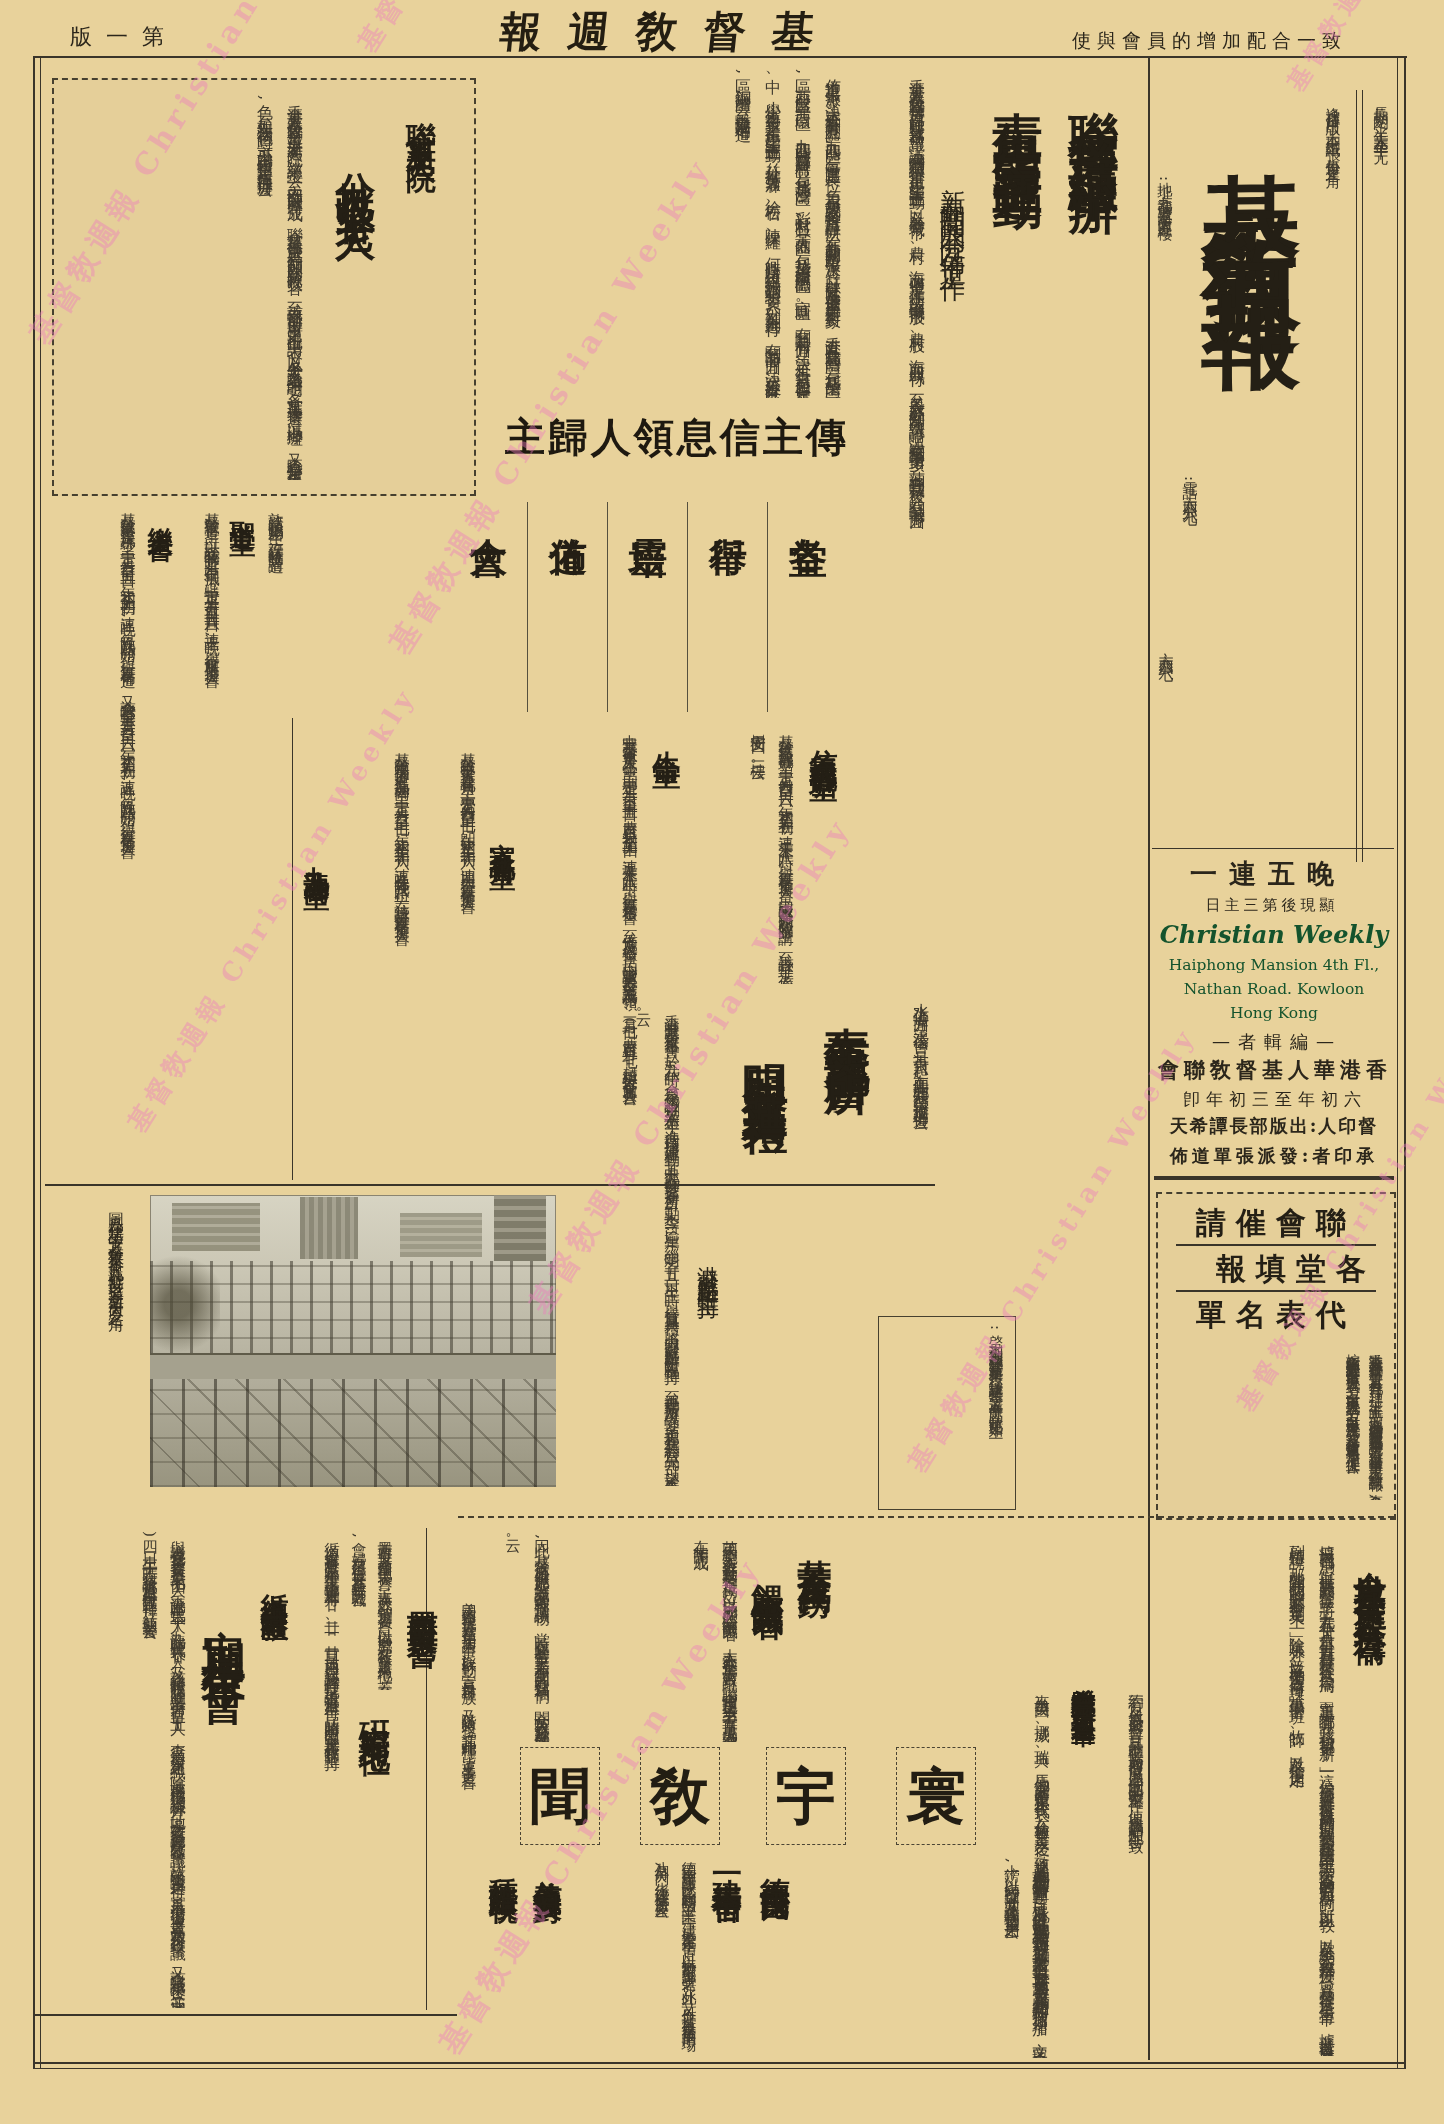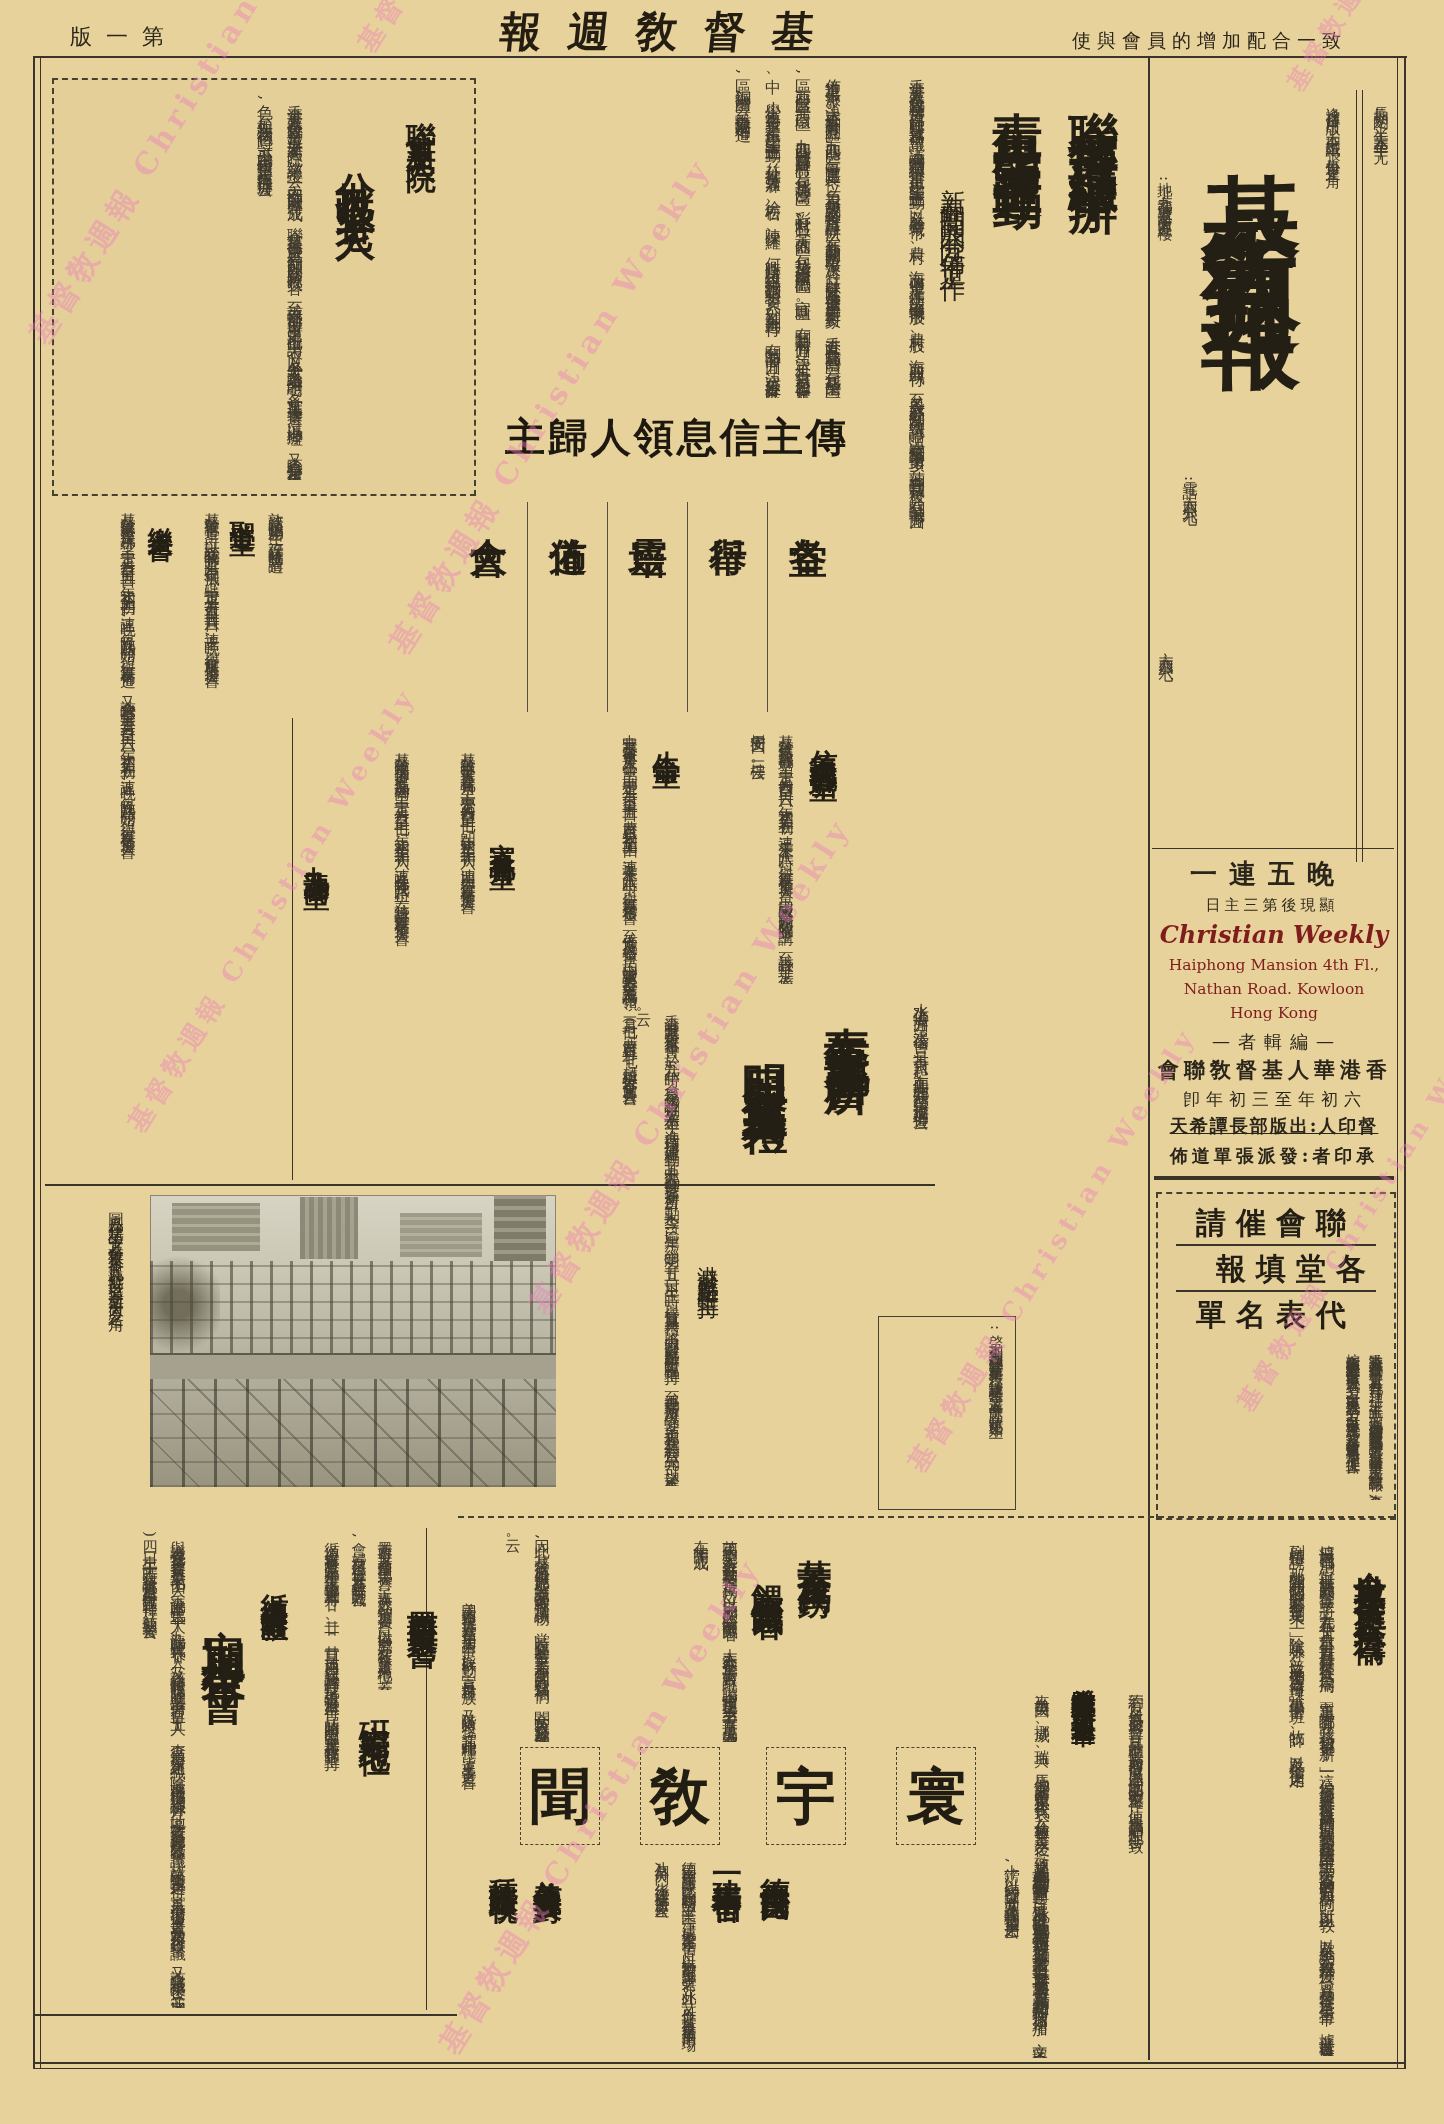--- a/index.html
+++ b/index.html
@@ -8,21 +8,21 @@
        background-image:radial-gradient(ellipse at 50% 30%, #eeda a8 0%, rgba(0,0,0,0) 60%),
                         radial-gradient(ellipse at 50% 40%, #eed9a6 0%, rgba(232,206,148,0.0) 55%),
                         linear-gradient(180deg,#e6d096 0%,#e9d4a0 40%,#e5cf96 100%);
        font-family:"DejaVu Serif","Liberation Serif",serif;color:#3f3a2e;}
   .abs{position:absolute;}
   .v{writing-mode:vertical-rl;text-orientation:mixed;overflow:hidden;
      letter-spacing:3px;line-height:30px;font-size:16px;text-align:justify;}
   .vb{writing-mode:vertical-rl;text-orientation:mixed;overflow:hidden;font-weight:bold;color:#241f15;}
   .hline{background:#3a352a;}
   .rtl-line{white-space:nowrap;overflow:hidden;color:#2b261b;}
-  .ink{color:#7f1d1d;}
+  .ink{color:#14532d;}
   .wm{position:absolute;color:rgba(236,125,188,0.42);font-weight:bold;letter-spacing:6px;
       font-size:30px;white-space:nowrap;pointer-events:none;z-index:50;}
   .boxdash{border:2.5px dashed #46402f;background:rgba(0,0,0,0.01);}
   .charbox{border:1.5px dashed #4a4433;text-align:center;color:#221d13;font-weight:bold;}
   .pairrow{display:flex;flex-direction:row-reverse;justify-content:space-between;}
   .pair{writing-mode:vertical-rl;font-weight:bold;font-size:38px;color:#241f15;
         padding:6px 14px;border-left:1px solid #55503e;}
   .pair:last-child{border-left:none;}
   .crow{font-weight:bold;color:#241f15;text-align:center;letter-spacing:10px;font-size:30px;
         line-height:42px;}
@@ -57,21 +57,21 @@
 <div class="abs hline" style="left:1152px;top:848px;width:242px;height:1px;"></div>
 <div class="abs rtl-line" style="left:1188px;top:856px;width:160px;font-size:27px;font-weight:bold;letter-spacing:12px;text-align:center;">一連五晚</div>
 <div class="abs rtl-line" style="left:1192px;top:896px;width:160px;font-size:15px;letter-spacing:4px;text-align:center;">日主三第後現顯</div>
 <div class="abs ink" style="left:1158px;top:920px;width:232px;font-size:24px;font-weight:bold;font-style:italic;text-align:center;">Christian Weekly</div>
 <div class="abs ink" style="left:1158px;top:956px;width:232px;font-size:15.5px;text-align:center;">Haiphong Mansion 4th Fl.,</div>
 <div class="abs ink" style="left:1158px;top:980px;width:232px;font-size:15.5px;text-align:center;">Nathan Road. Kowloon</div>
 <div class="abs ink" style="left:1158px;top:1004px;width:232px;font-size:15.5px;text-align:center;">Hong Kong</div>
 <div class="abs rtl-line" style="left:1182px;top:1030px;width:190px;font-size:18px;letter-spacing:8px;text-align:center;">—者輯編—</div>
 <div class="abs rtl-line" style="left:1156px;top:1056px;width:238px;font-size:21px;font-weight:bold;letter-spacing:5px;text-align:center;">會聯敎督基人華港香</div>
 <div class="abs rtl-line" style="left:1168px;top:1088px;width:214px;font-size:17px;letter-spacing:6px;text-align:center;">卽年初三至年初六</div>
-<div class="abs rtl-line" style="left:1154px;top:1114px;width:240px;font-size:18px;font-weight:bold;letter-spacing:2px;text-align:center;text-decoration:underline;">天希譚長部版出:人印督</div>
+<div class="abs rtl-line" style="left:1154px;top:1114px;width:240px;font-size:18px;font-weight:bold;letter-spacing:2px;text-align:center;">天希譚長部版出:人印督</div>
 <div class="abs rtl-line" style="left:1154px;top:1144px;width:240px;font-size:18px;font-weight:bold;letter-spacing:4px;text-align:center;">佈道單張派發:者印承</div>
 <div class="abs hline" style="left:1154px;top:1176px;width:240px;height:3.5px;"></div>
 
 <div class="abs boxdash" style="left:1156px;top:1192px;width:236px;height:324px;">
   <div class="crow u" style="margin:8px 18px 0 18px;">請催會聯</div>
   <div class="crow u" style="margin:2px 18px 0 18px;text-align:right;">報填堂各</div>
   <div class="crow" style="margin:2px 18px 0 18px;">單名表代</div>
   <div class="v" style="margin:6px auto 0 auto;width:222px;height:158px;font-size:14.5px;line-height:23px;letter-spacing:1.5px;">香港華人基督敎聯會,定于三月廿九日(禮拜一)下午五時半,假九龍浸信會召開會員堂代表春季議事大會,進行選舉當年董事,各情經誌前報。查各堂代表名額,按章係照領聖餐敎友二百名以下可派代表一名,二百名以上可派代表二名,五百名以上可派代表三名,務希各堂從速塡報名單,俾便工作云。</div>
 </div>
 

